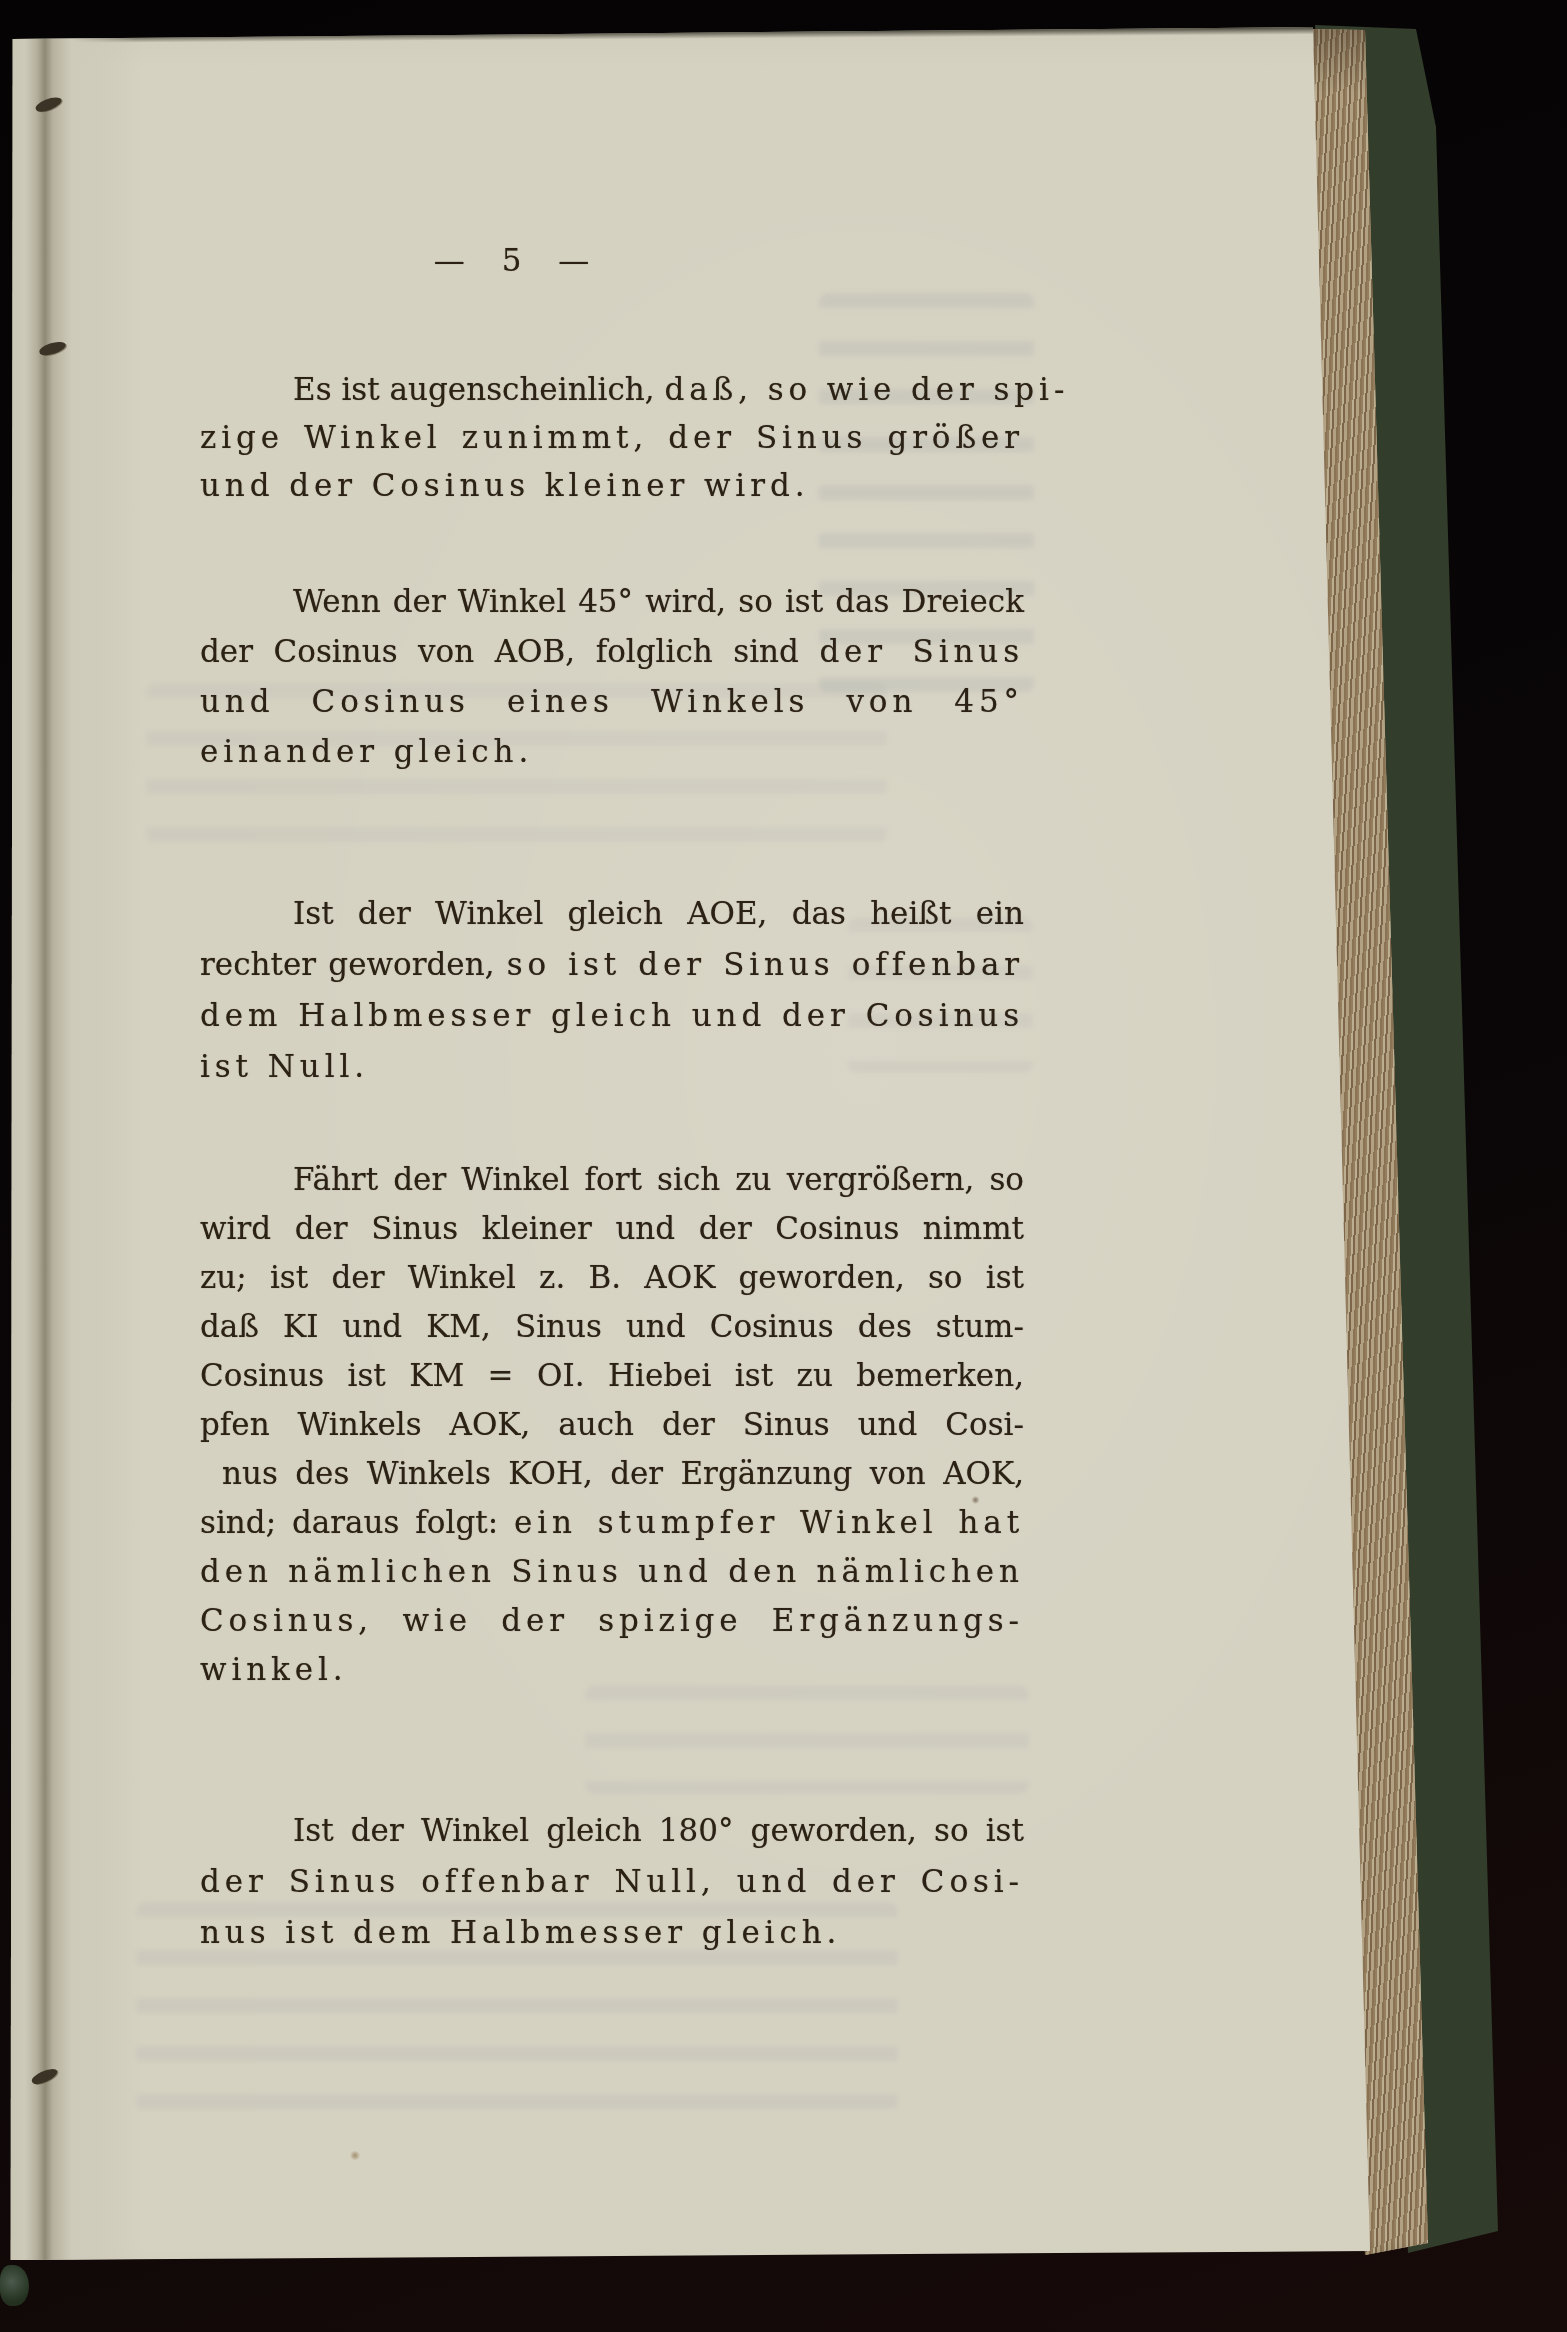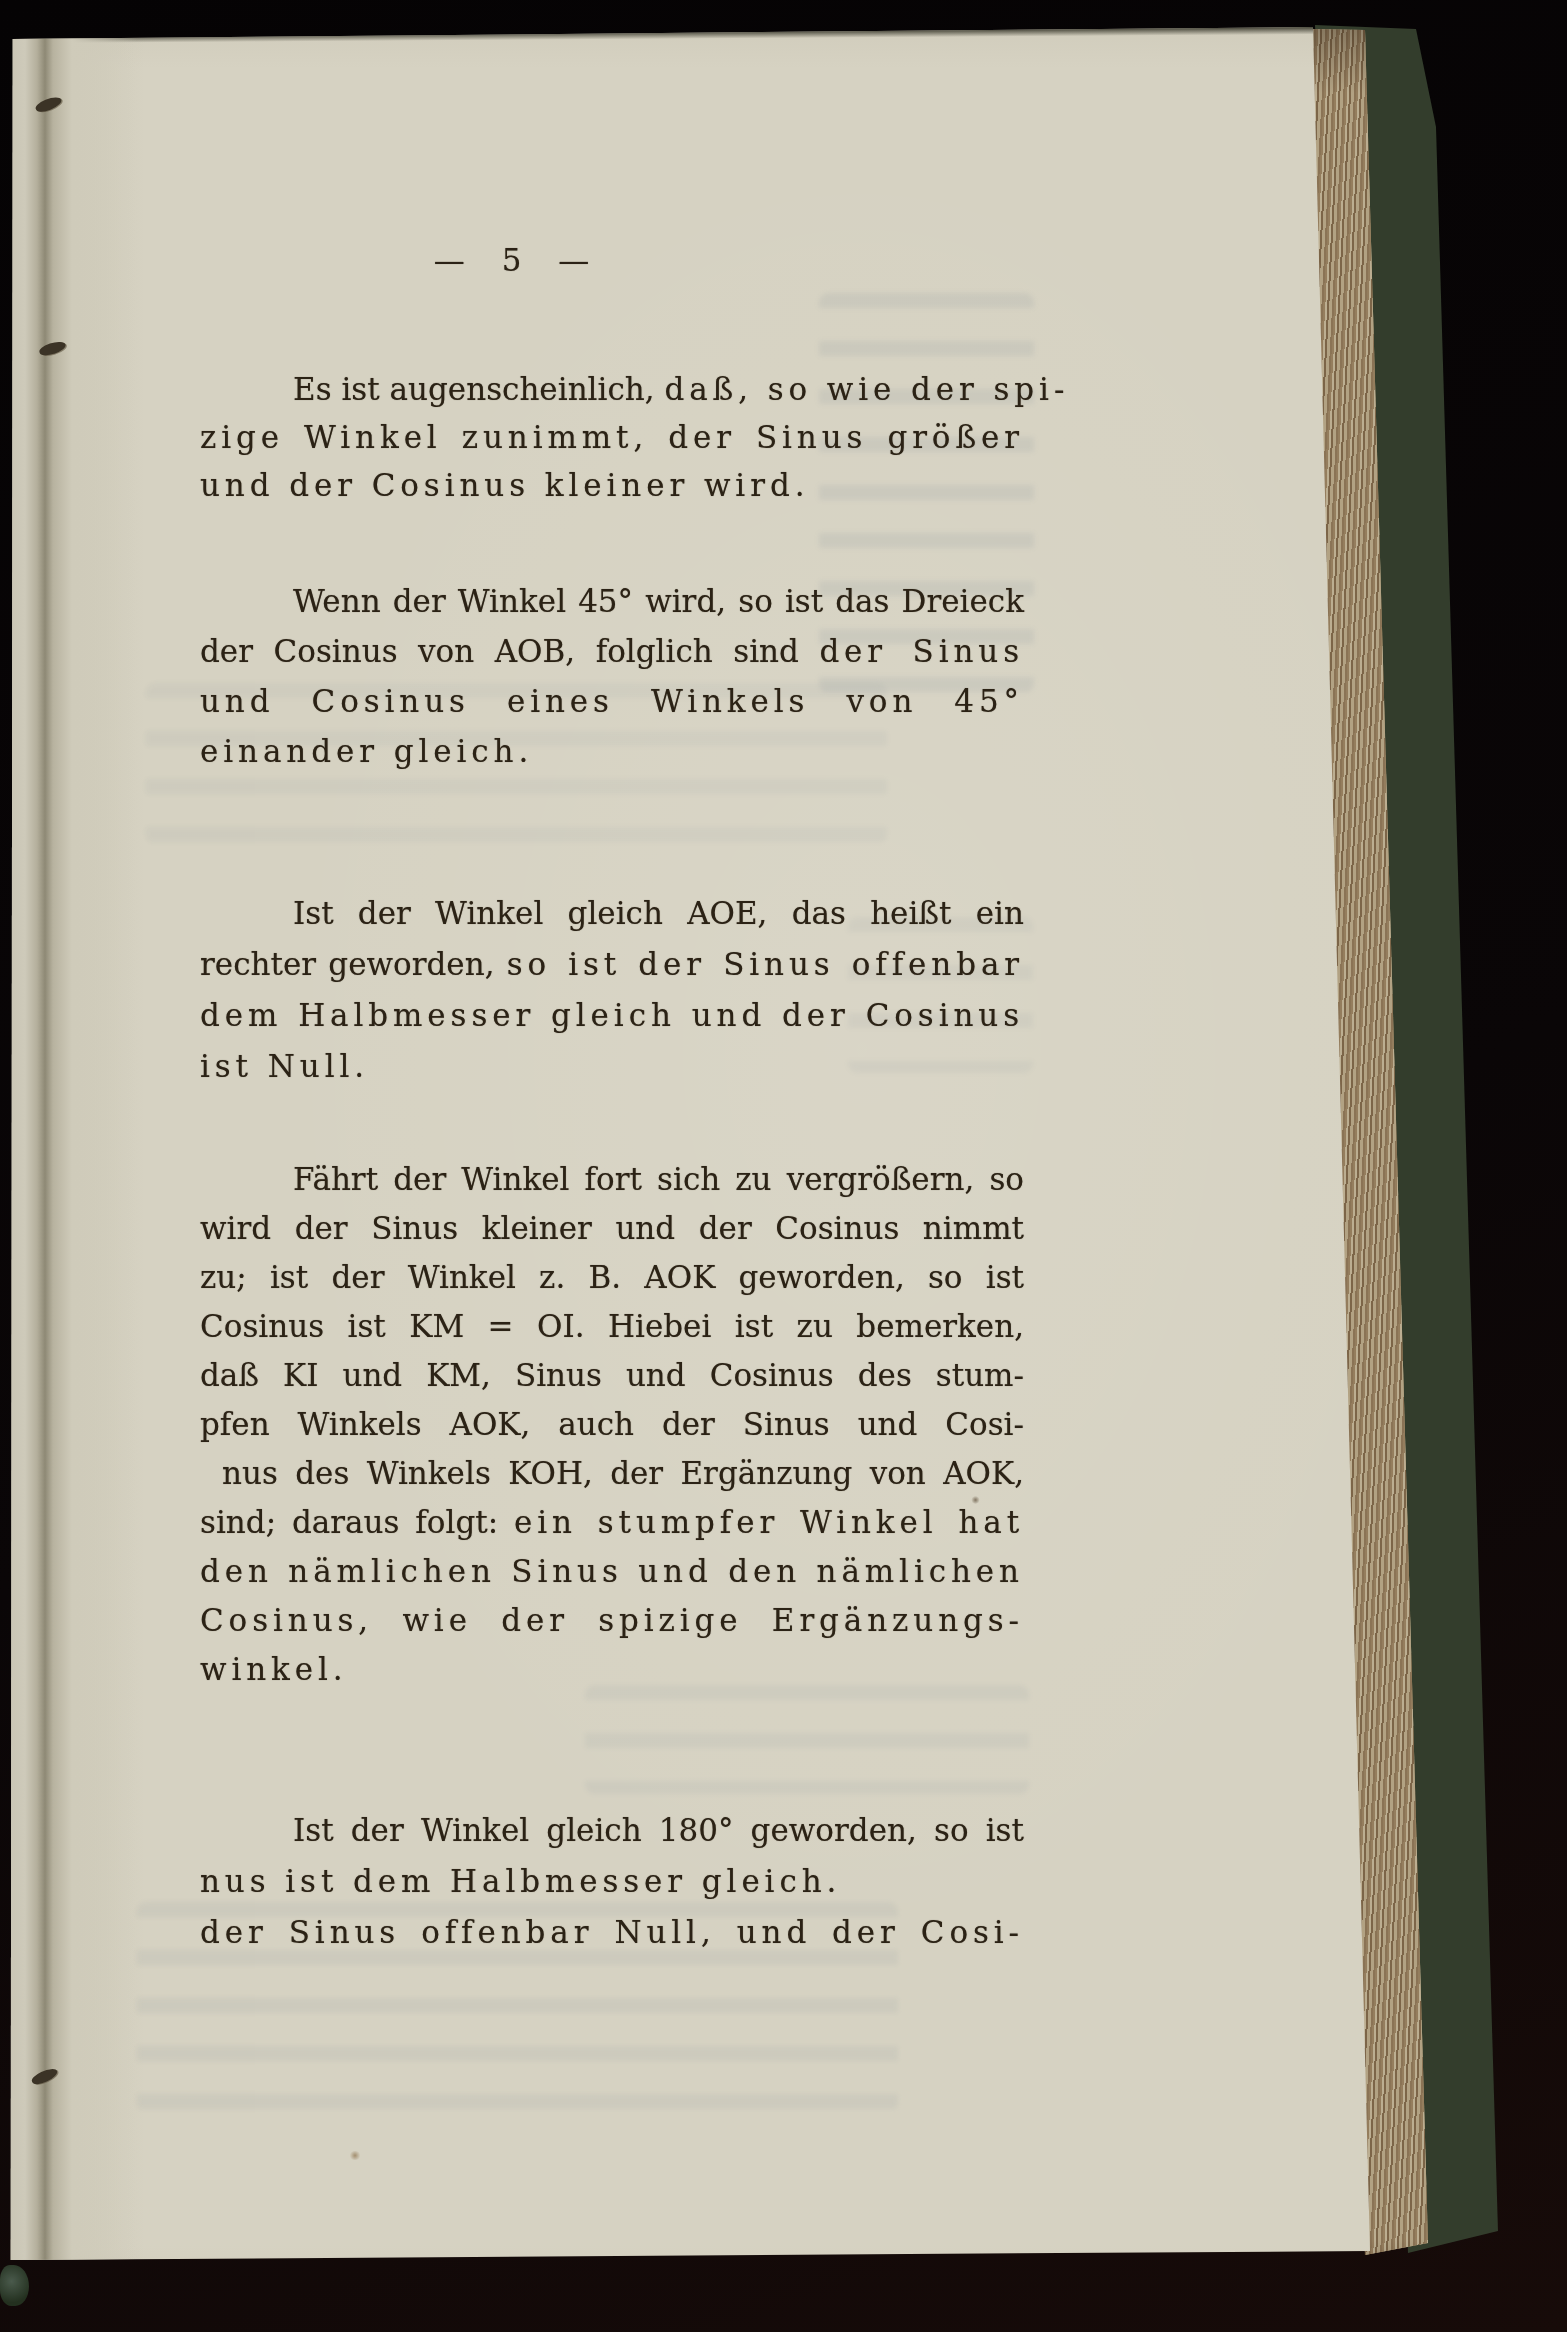--- a/index.html
+++ b/index.html
@@ -138,32 +138,32 @@
         <div class="para" style="top: 876px;">
           <div class="line indent" style="height: 51px; line-height: 51px;"><span class="seg">Ist der Winkel gleich AOE, das heißt ein</span></div>
           <div class="line" style="height: 51px; line-height: 51px;"><span class="seg">rechter geworden, </span><span class="seg sp">so ist der Sinus offenbar</span></div>
           <div class="line" style="height: 51px; line-height: 51px;"><span class="seg sp">dem Halbmesser gleich und der Cosinus</span></div>
           <div class="line last" style="height: 51px; line-height: 51px;"><span class="seg sp">ist Null.</span></div>
         </div>
         <div class="para" style="top: 1143px;">
           <div class="line indent" style="height: 49px; line-height: 49px;"><span class="seg">Fährt der Winkel fort sich zu vergrößern, so</span></div>
           <div class="line" style="height: 49px; line-height: 49px;"><span class="seg">wird der Sinus kleiner und der Cosinus nimmt</span></div>
           <div class="line" style="height: 49px; line-height: 49px;"><span class="seg">zu; ist der Winkel z. B. AOK geworden, so ist</span></div>
+          <div class="line" style="height: 49px; line-height: 49px;"><span class="seg">daß KI und KM, Sinus und Cosinus des stum-</span></div>
           <div class="line" style="height: 49px; line-height: 49px;"><span class="seg">Cosinus ist KM = OI. Hiebei ist zu bemerken,</span></div>
-          <div class="line" style="height: 49px; line-height: 49px;"><span class="seg">daß KI und KM, Sinus und Cosinus des stum-</span></div>
           <div class="line" style="height: 49px; line-height: 49px;"><span class="seg">pfen Winkels AOK, auch der Sinus und Cosi-</span></div>
           <div class="line" style="height: 49px; line-height: 49px; margin-left: 22px;"><span class="seg">nus des Winkels KOH, der Ergänzung von AOK,</span></div>
           <div class="line" style="height: 49px; line-height: 49px;"><span class="seg">sind; daraus folgt: </span><span class="seg sp">ein stumpfer Winkel hat</span></div>
           <div class="line" style="height: 49px; line-height: 49px;"><span class="seg sp">den nämlichen Sinus und den nämlichen</span></div>
           <div class="line" style="height: 49px; line-height: 49px;"><span class="seg sp">Cosinus, wie der spizige Ergänzungs-</span></div>
           <div class="line last" style="height: 49px; line-height: 49px;"><span class="seg sp">winkel.</span></div>
         </div>
         <div class="para" style="top: 1793px;">
           <div class="line indent" style="height: 51px; line-height: 51px;"><span class="seg">Ist der Winkel gleich 180° geworden, so ist</span></div>
+          <div class="line" style="height: 51px; line-height: 51px;"><span class="seg sp">der Sinus offenbar Null, und der Cosi-</span></div>
           <div class="line last" style="height: 51px; line-height: 51px;"><span class="seg sp">nus ist dem Halbmesser gleich.</span></div>
-          <div class="line" style="height: 51px; line-height: 51px;"><span class="seg sp">der Sinus offenbar Null, und der Cosi-</span></div>
         </div>
       </div>
   </div>
 
   <div class="corner-speck"></div>
 </div>
 
 
 </body></html>

